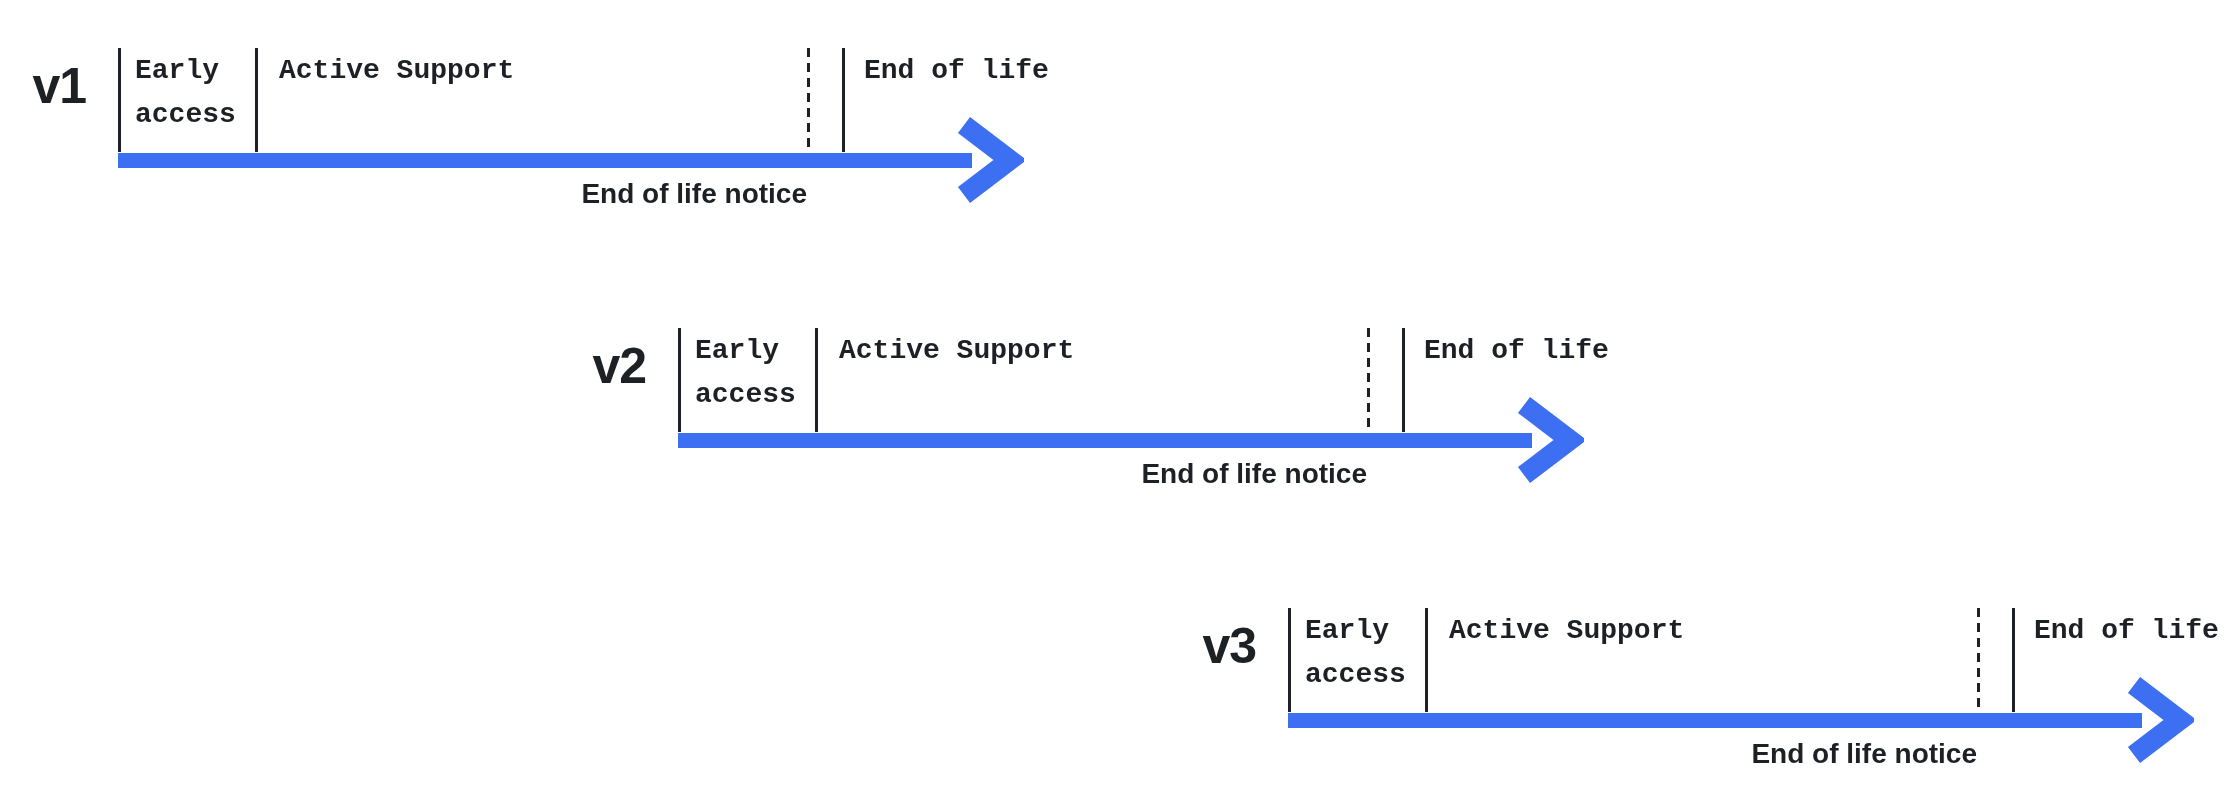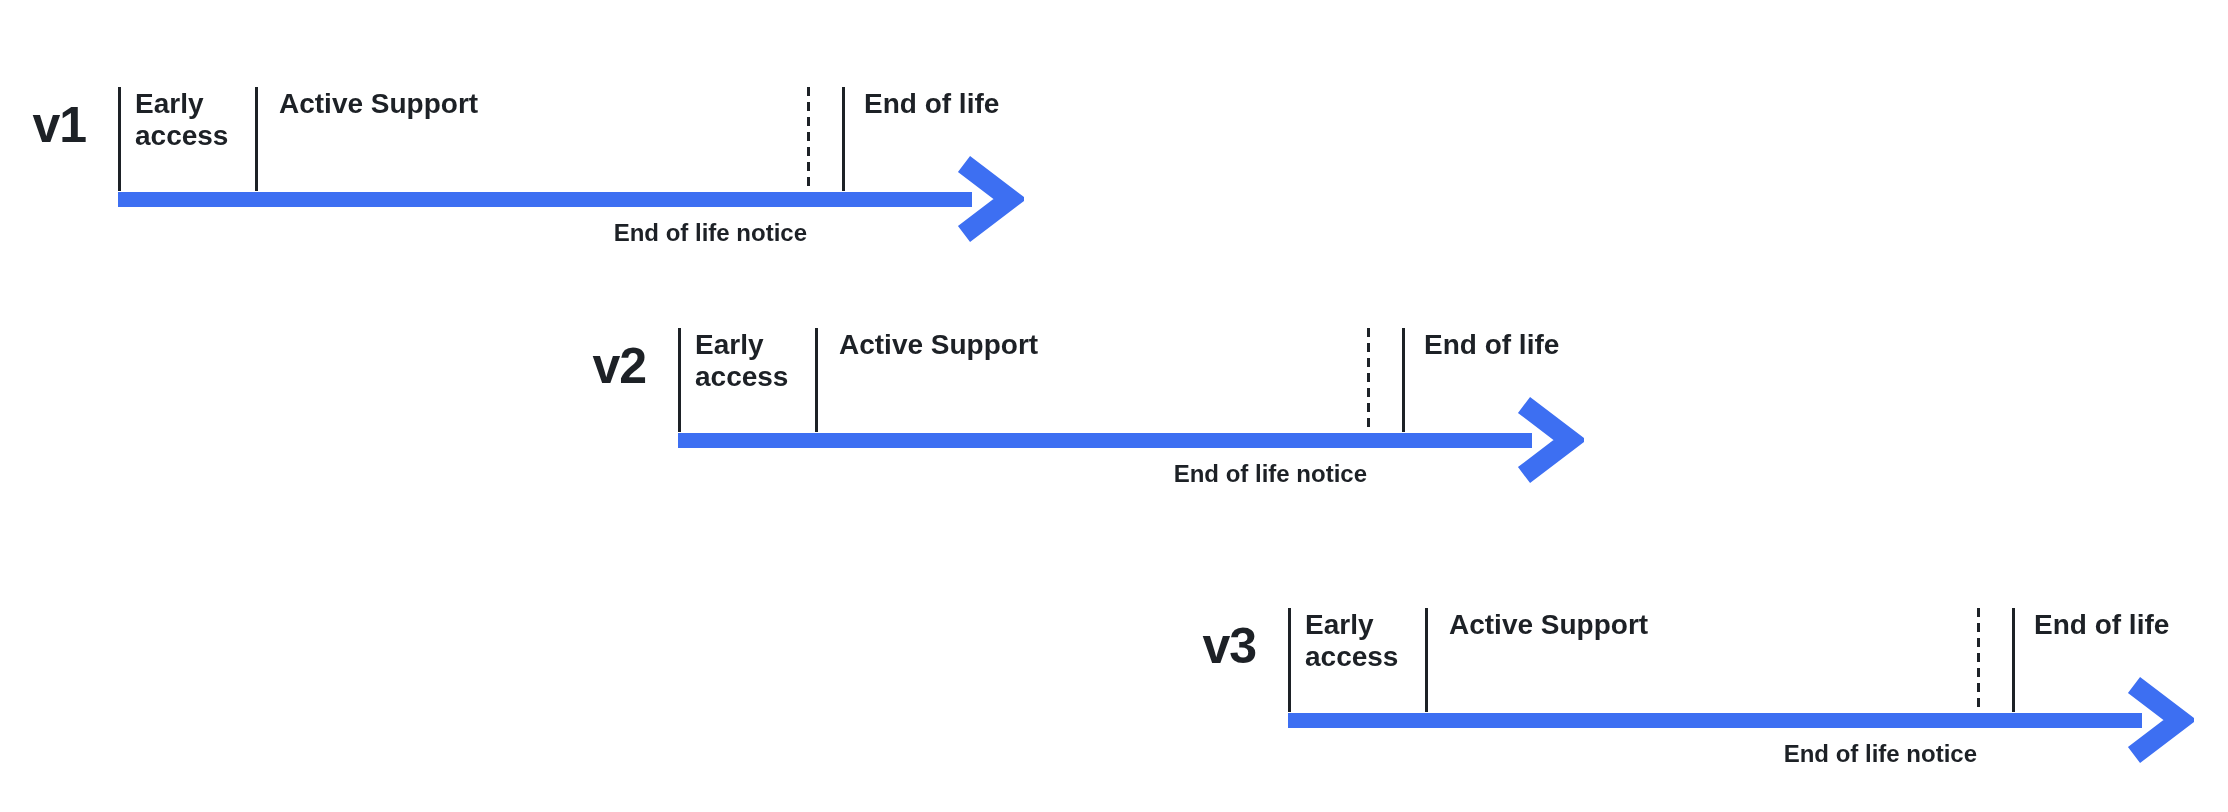--- a/index.html
+++ b/index.html
@@ -19,38 +19,38 @@
     text-align:right;font-size:50px;line-height:50px;letter-spacing:-1px;
   }
   .tick{position:absolute;top:0;width:3px;height:104px;background:var(--line,#1d2126);}
   .tick-start{left:0;}
   .tick-active{left:137px;}
   .tick-eol{left:724px;}
   .dashed-tick{
     position:absolute;top:0;left:689px;width:3px;height:104px;
     background:repeating-linear-gradient(to bottom,var(--line,#1d2126) 0 9px,transparent 9px 15px);
   }
-  .phase{position:absolute;top:1px;font-size:28px;line-height:32px;}
+  .phase{position:absolute;top:1px;font-size:28px;line-height:44px;font-family:Liberation Mono, monospace;}
   .phase-early{left:17px;width:124px;}
   .phase-active{left:161px;white-space:nowrap;text-align:center;}
   .phase-eol{left:746px;white-space:nowrap;}
   .bar{position:absolute;left:0;top:105px;width:854px;height:15px;background:var(--arrow,#3d6ff2);}
   .chev{position:absolute;left:838px;top:66px;}
   .chev path{fill:none;stroke:var(--arrow,#3d6ff2);stroke-width:20;stroke-linejoin:miter;stroke-linecap:butt;}
   .notice{
     position:absolute;top:131px;left:369px;width:320px;
-    text-align:right;font-size:24px;line-height:30px;white-space:nowrap;
+    text-align:right;font-size:28px;line-height:30px;white-space:nowrap;
   }
 </style>
 </head>
 <body>
 
 <div class="canvas">
 
-  <div class="timeline-row" style="left:118px;top:48px;margin-top:39px;">
+  <div class="timeline-row" style="left:118px;top:48px;">
     <div class="vlabel">v1</div>
     <div class="tick tick-start"></div>
     <div class="tick tick-active"></div>
     <div class="dashed-tick"></div>
     <div class="tick tick-eol"></div>
     <div class="phase phase-early">Early access</div>
     <div class="phase phase-active">Active Support</div>
     <div class="phase phase-eol">End of life</div>
     <div class="bar"></div>
     <svg class="chev" width="68" height="92" viewBox="0 0 68 92">

